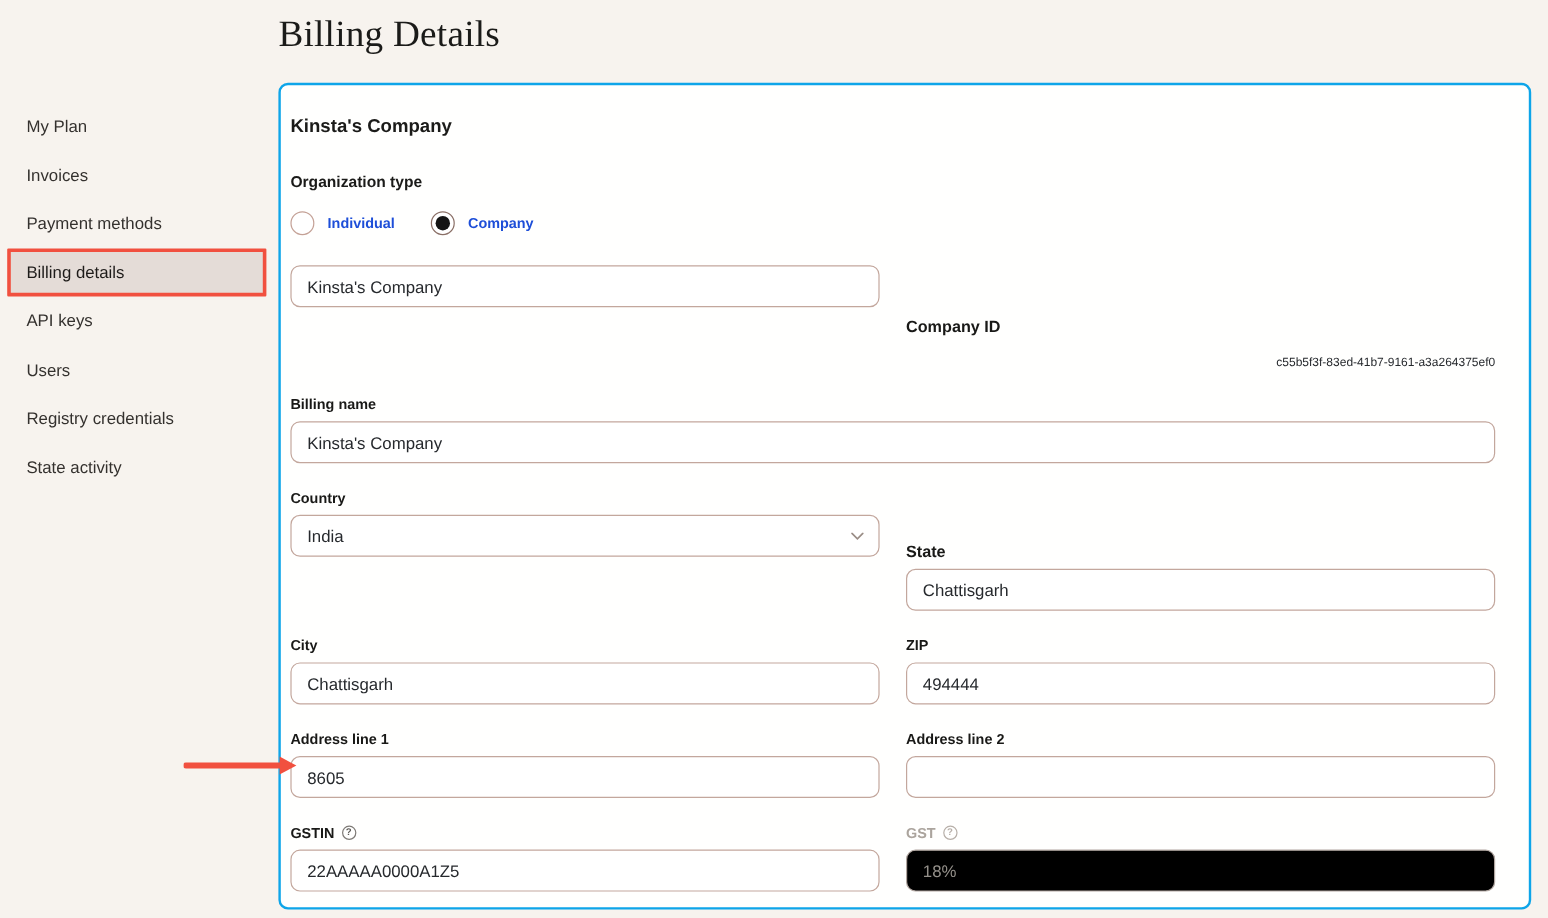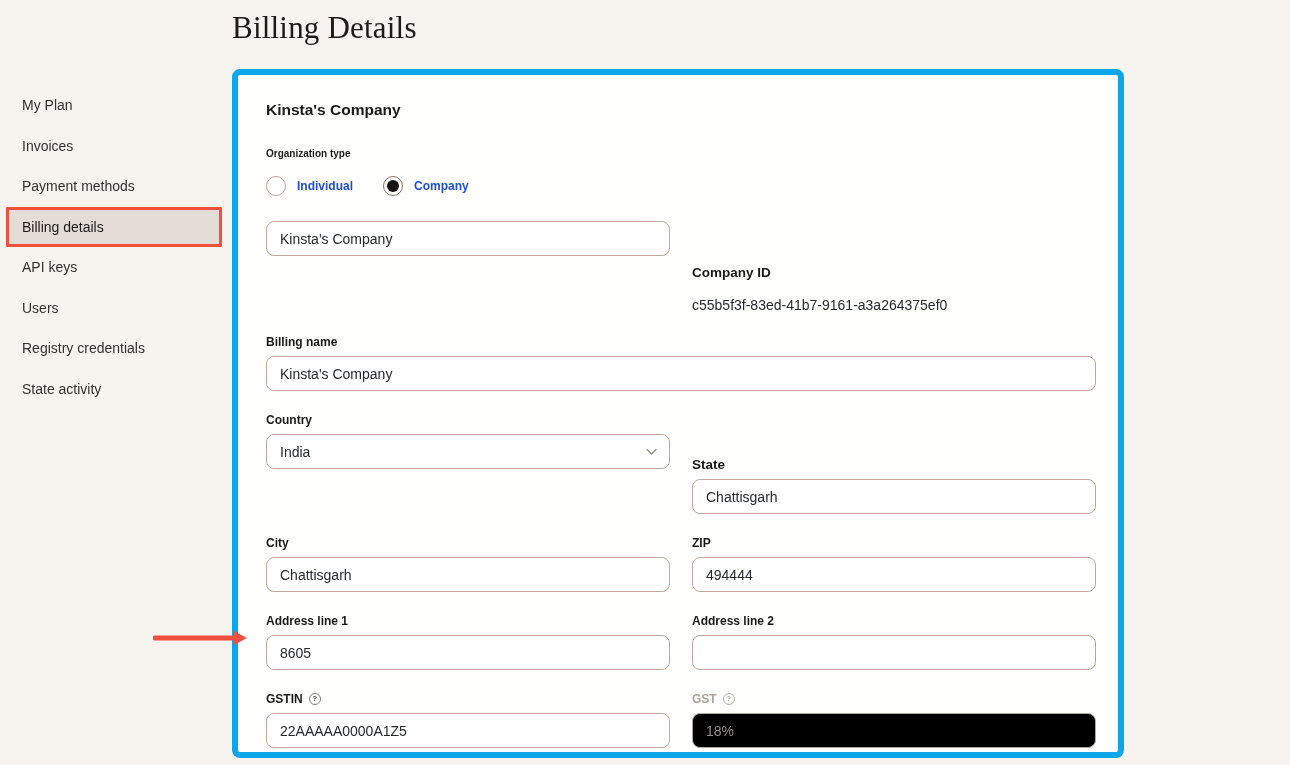--- a/index.html
+++ b/index.html
@@ -27,28 +27,28 @@
   .side-item.active {
     margin-left:6px; padding-left:13px;
     background:#e4dcd7;
     border:3px solid #f1503f;
     border-radius:1px;
     color:#1d1b19;
   }
   
   .card {
     position:absolute; left:232px; top:69px;
-    width:892px; height:689px;
+    width:1044px; height:689px;
     background:#fffffe;
-    border:6px solid #0ea5e9;
+    border:2px solid #0ea5e9;
     border-radius:8px;
-    padding:26px 22px 24px 28px;
+    padding:26px 22px 24px 8px;
   }
   .card-heading { font-size:15.5px; font-weight:700; color:#1b1b19; }
-  .org-label { margin-top:29px; font-size:10px; font-weight:700; }
+  .org-label { margin-top:29px; font-size:13px; font-weight:700; }
   .radio-row { margin-top:17px; display:flex; align-items:center; gap:30px; }
   .radio-option { display:flex; align-items:center; gap:11px; cursor:pointer; }
   .radio-circle {
     width:20px; height:20px; border-radius:50%;
     border:1.5px solid #c4a196; background:#fff;
     display:flex; align-items:center; justify-content:center;
     flex:0 0 auto;
   }
   .radio-circle .dot { width:12px; height:12px; border-radius:50%; background:transparent; }
   .radio-option.selected .radio-circle { border-color:#8a6f66; }
@@ -69,21 +69,21 @@
   .txt {
     width:100%; height:35px;
     border:1px solid #c3a79d; border-radius:8px;
     background:#fff; padding:0 13px;
     font-family:"Liberation Sans", sans-serif;
     font-size:14px; color:#26292d; outline:none;
   }
   .txt:disabled, .txt.disabled {
     background:#000000; border-color:#b1a6a0; color:#94908a;
   }
-  .static-value { margin-top:17px; font-size:14px; color:#26292d; }
+  .static-value { margin-top:17px; font-size:10px; color:#26292d;text-align:right; }
   .select-wrap { position:relative; }
   .chevron {
     position:absolute; right:13px; top:50%; transform:translateY(-50%);
     width:11px; height:7px; pointer-events:none;
   }
   .help-icon {
     width:12px; height:12px; border-radius:50%;
     border:1px solid #7e7a76; color:#5d5a57;
     font-size:8px; font-weight:700; line-height:10px;
     display:inline-flex; align-items:center; justify-content:center;

